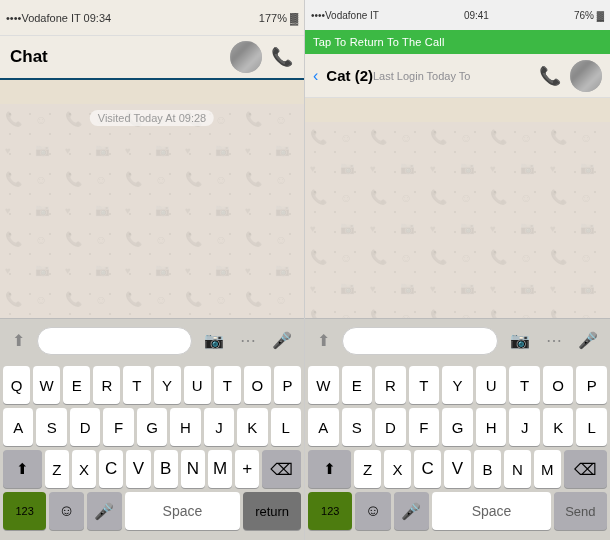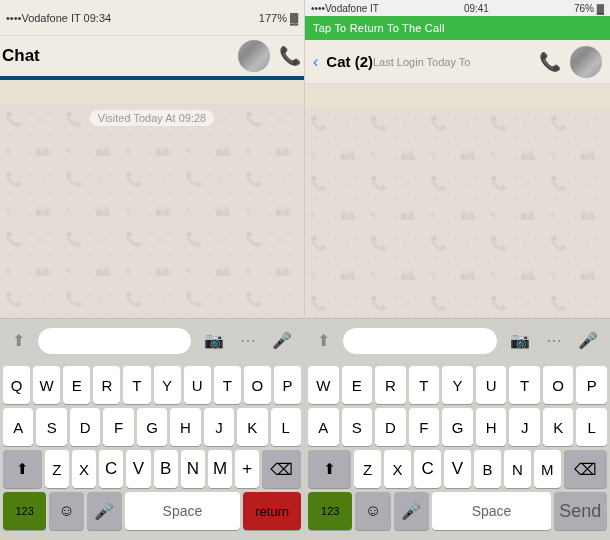--- a/index.html
+++ b/index.html
@@ -43,22 +43,22 @@
       color: #333;
       border-bottom: 1px solid #ddd;
     }
 
     
     .chat-header-left {
       background: #f0ece4;
       height: 44px;
       display: flex;
       align-items: center;
-      padding: 0 2px;
-      border-bottom: 4px solid #0c4a6e;
+      padding: 0 10px;
+      border-bottom: 2px solid #0c4a6e;
       justify-content: space-between;
     }
 
     .chat-header-right {
       background: #f0ece4;
       height: 44px;
       display: flex;
       align-items: center;
       padding: 0 8px;
       border-bottom: 1px solid #ddd;
@@ -229,21 +229,21 @@
       font-size: 16px;
     }
 
     .key-mic {
       background: #aeadb3;
       flex: 1.2;
       font-size: 16px;
     }
 
     .key-return {
-      background: #b91c1c;
+      background: #737373;
       flex: 2;
       font-size: 13px;
     }
 
     .key-send {
       background: #aeadb3;
       flex: 1.8;
       font-size: 14px;
       color: #555;
     }
@@ -289,21 +289,21 @@
       font-weight: 500;
       letter-spacing: 0.2px;
     }
 
     .status-bar-right-top {
       background: #f0f0f0;
       height: 14px;
       display: flex;
       align-items: center;
       justify-content: space-between;
-      padding: 8px 6px;
+      padding: 15px 6px;
       font-size: 10px;
       color: #333;
     }
   </style>
 </head>
 <body>
 
 <div class="phone-left">
 
   <div class="status-bar-left">
@@ -487,16 +487,16 @@
       <div class="key">N</div>
       <div class="key">M</div>
       <div class="key key-delete">⌫</div>
     </div>
 
     <div class="keyboard-bottom-row">
       <div class="key key-123">123</div>
       <div class="key key-emoji">☺</div>
       <div class="key key-mic">🎤</div>
       <div class="key key-space">Space</div>
-      <div class="key key-send" style="background:#aeadb3;flex:1.8;font-size:18px;">Send</div>
+      <div class="key key-send" style="background:#aeadb3;flex:1.8;font-size:13px;">Send</div>
     </div>
   </div>
 </div>
 
 </body></html>

